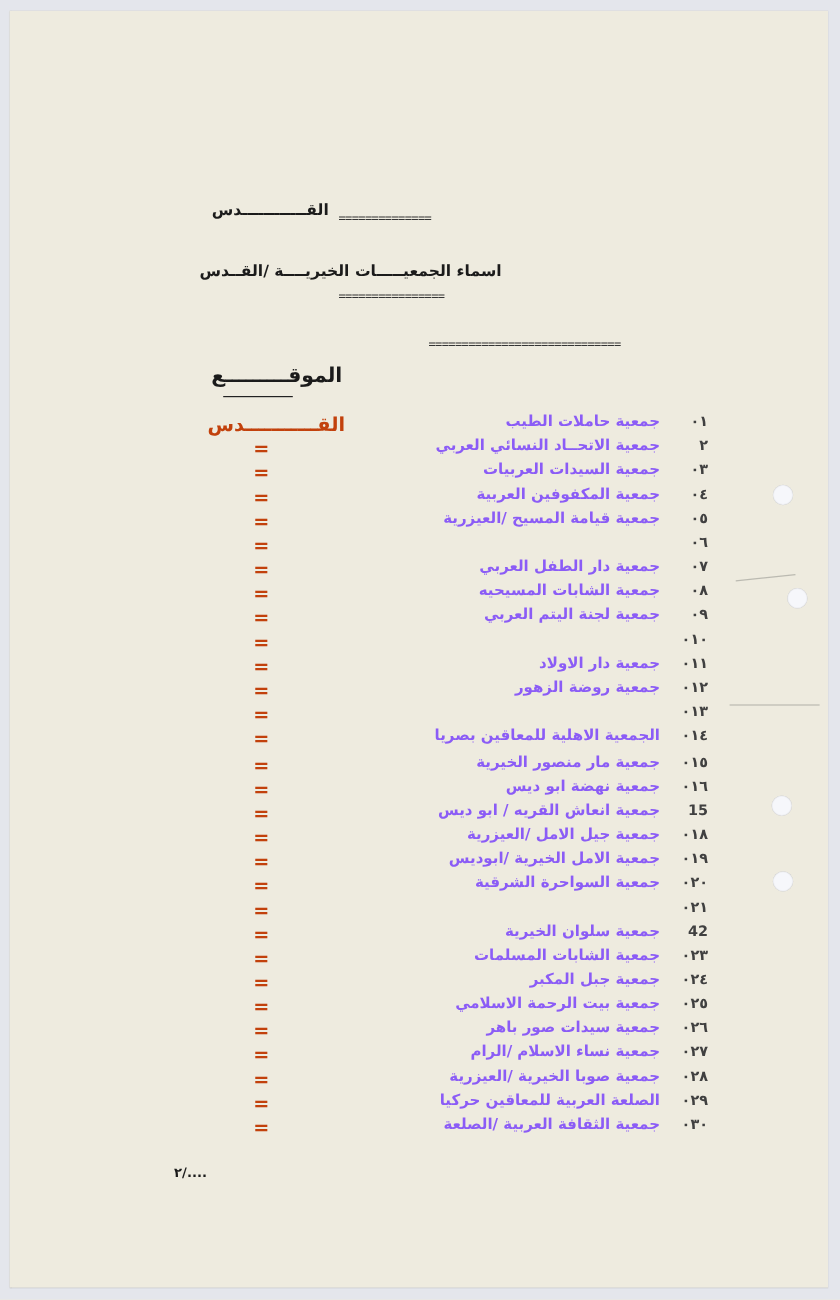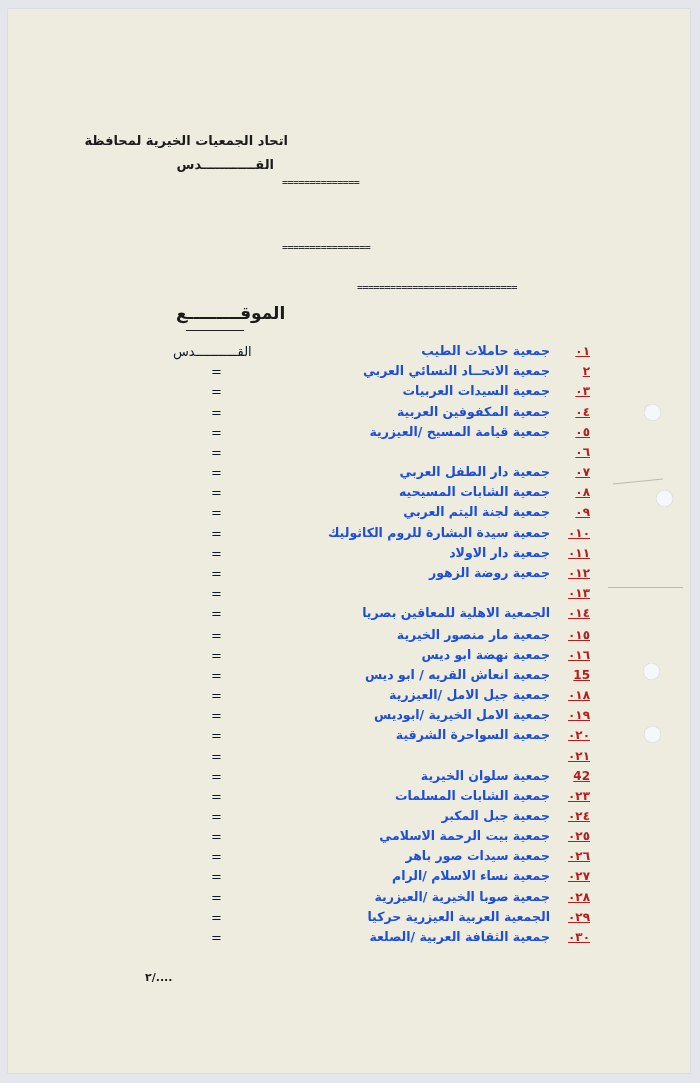--- a/index.html
+++ b/index.html
@@ -9,45 +9,45 @@
   }
   .paper {
     position:absolute; left:8px; top:9px; width:682px; height:1064px;
     background:#eeebdf; box-shadow: 0 0 1px rgba(0,0,0,0.25);
   }
   .txt { position:absolute; color:#1b1b1b; direction:rtl; white-space:nowrap; font-weight:bold; }
   .t-title { font-size:13px; }
   .sep { position:absolute; font-family:"DejaVu Sans Mono", monospace; font-size:10px; color:#333; letter-spacing:-0.5px; white-space:nowrap; direction:ltr; }
   .rule { position:absolute; height:1px; background:#222; }
   .row { position:absolute; height:20px; left:0; width:682px; }
-  .row .num { position:absolute; right:100px; width:40px; text-align:right; font-size:12px; font-weight:bold; color:#b91c1c; direction:rtl; top:2px;text-decoration:underline; }
-  .row .name { position:absolute; right:140px; font-size:12.5px; font-weight:bold; color:#1d4ed8; direction:rtl; white-space:nowrap; top:1px; }
-  .row .loc { position:absolute; left:203px; font-size:13px; color:#0f172a; top:2px; font-weight:normal; }
+  .row .num { position:absolute; right:100px; width:40px; text-align:right; font-size:12px; font-weight:bold; color:#404040; direction:rtl; top:2px; }
+  .row .name { position:absolute; right:140px; font-size:12.5px; font-weight:bold; color:#8b5cf6; direction:rtl; white-space:nowrap; top:1px; }
+  .row .loc { position:absolute; left:203px; font-size:16px; color:#c2410c; top:2px; font-weight:bold; }
   .row .loc.first { left:165px; }
   .hole { position:absolute; width:17px; height:17px; border-radius:50%; background:#f6f7fb; box-shadow: inset 0 0 1px rgba(0,0,0,0.3); }
   .footer { position:absolute; left:137px; top:962px; font-size:11px; font-weight:bold; color:#1b1b1b; direction:ltr; }
   .scratch { position:absolute; height:1px; background:#9a9a92; opacity:0.6; }
 </style>
 </head>
 <body>
 
 <div class="paper">
 
   <div class="hole" style="left:636px; top:395px;"></div>
   <div class="hole" style="left:648px; top:481px;"></div>
   <div class="hole" style="left:635px; top:654px;"></div>
   <div class="hole" style="left:636px; top:717px;"></div>
 
   <div class="scratch" style="left:605px; top:472px; width:50px; transform:rotate(-6deg);"></div>
   <div class="scratch" style="left:600px; top:578px; width:75px;"></div>
 
-  <div class="txt t-title" style="right:402px; top:124px;">اتحاد الجمعيات الخيرية لمحافظة</div>
-  <div class="txt t-title" style="right:416px; top:148px;">القــــــــــــدس</div>
+  <div class="txt t-title" style="right:416px; top:159px;">القــــــــــــدس</div>
   <div class="sep" style="left:274px; top:168px;">==============</div>
 
+  <div class="txt t-title" style="right:272px; top:210px;">اسماء الجمعيـــــات الخيريــــة /القــدس</div>
   <div class="sep" style="left:274px; top:233px;">================</div>
 
   <div class="sep" style="left:349px; top:273px;">=============================</div>
 
   <div class="txt" style="left:168px; top:294px; font-size:17px;">الموقـــــــــع</div>
   <div class="rule" style="left:178px; top:321px; width:58px;"></div>
 
   <div>
     <div class="row" style="top:333px;">
       <span class="num">٠١</span>
@@ -88,21 +88,20 @@
       <span class="name">جمعية الشابات المسيحيه</span>
       <span class="loc">=</span>
     </div>
     <div class="row" style="top:494px;">
       <span class="num">٠٩</span>
       <span class="name">جمعية لجنة اليتم العربي</span>
       <span class="loc">=</span>
     </div>
     <div class="row" style="top:515px;">
       <span class="num">٠١٠</span>
-      <span class="name">جمعية سيدة البشارة للروم الكاثوليك</span>
       <span class="loc">=</span>
     </div>
     <div class="row" style="top:535px;">
       <span class="num">٠١١</span>
       <span class="name">جمعية دار الاولاد</span>
       <span class="loc">=</span>
     </div>
     <div class="row" style="top:555px;">
       <span class="num">٠١٢</span>
       <span class="name">جمعية روضة الزهور</span>
@@ -181,21 +180,21 @@
       <span class="name">جمعية نساء الاسلام /الرام</span>
       <span class="loc">=</span>
     </div>
     <div class="row" style="top:879px;">
       <span class="num">٠٢٨</span>
       <span class="name">جمعية صوبا الخيرية /العيزرية</span>
       <span class="loc">=</span>
     </div>
     <div class="row" style="top:899px;">
       <span class="num">٠٢٩</span>
-      <span class="name">الجمعية العربية العيزرية حركيا</span>
+      <span class="name">الصلعة العربية للمعاقين حركيا</span>
       <span class="loc">=</span>
     </div>
     <div class="row" style="top:919px;">
       <span class="num">٠٣٠</span>
       <span class="name">جمعية الثقافة العربية /الصلعة</span>
       <span class="loc">=</span>
     </div>
   </div>
 
   <div class="footer">٢/....</div>

